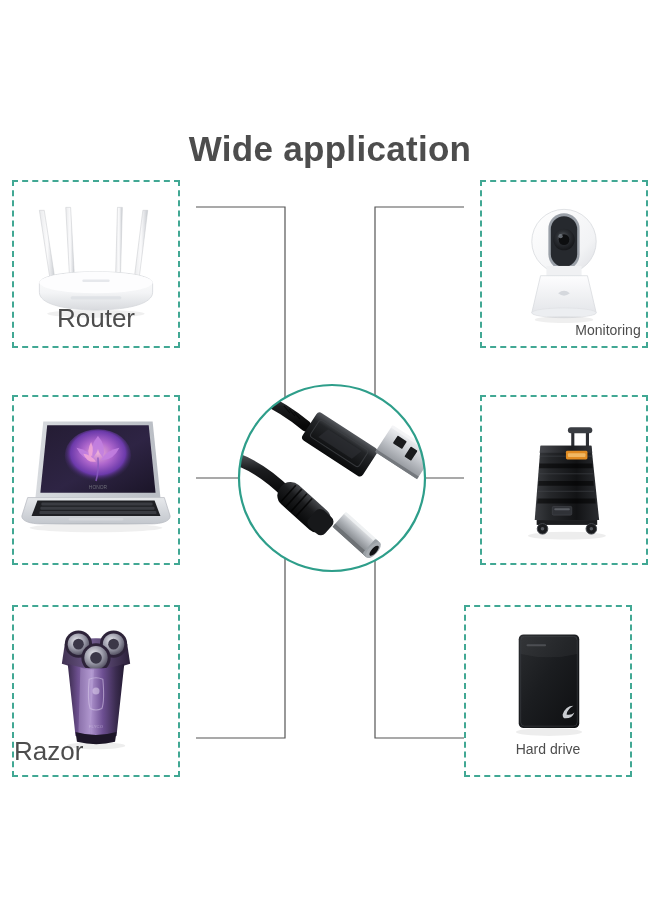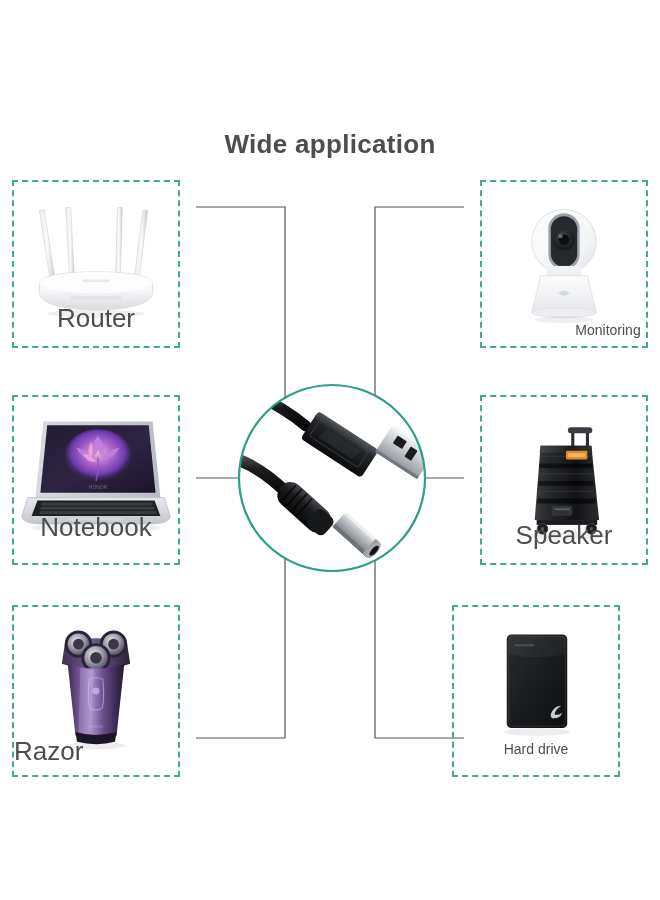--- a/index.html
+++ b/index.html
@@ -18,21 +18,21 @@
     overflow: hidden;
   }
 
   
   #title {
     position: absolute;
     left: 0;
     top: 129px;
     width: 660px;
     text-align: center;
-    font-size: 26px;
+    font-size: 35px;
     font-weight: bold;
     color: #4d4d4d;
     letter-spacing: 0.3px;
   }
 
   
   #lines {
     position: absolute;
     left: 0; top: 0;
     width: 660px; height: 900px;
@@ -61,21 +61,21 @@
   }
   .cap.big  { font-size: 26px; }
   .cap.small{ font-size: 14px; }
 
   
   #p-router     { left: 12px;  top: 180px; width: 168px; height: 168px; }
   #p-monitoring { left: 480px; top: 180px; width: 168px; height: 168px; }
   #p-notebook   { left: 12px;  top: 395px; width: 168px; height: 170px; }
   #p-speaker    { left: 480px; top: 395px; width: 168px; height: 170px; }
   #p-razor      { left: 12px;  top: 605px; width: 168px; height: 172px; }
-  #p-harddrive  { left: 452px; top: 605px; width: 168px; height: 172px; }
+  #p-harddrive  { left: 464px; top: 605px; width: 168px; height: 172px; }
 
   #p-router     .cap { bottom: 12px; }
   #p-monitoring .cap { bottom: 8px; padding-left: 44px; }
   #p-notebook   .cap { bottom: 20px; }
   #p-speaker    .cap { bottom: 12px; }
   #p-razor      .cap { bottom: 8px; text-align: left; padding-right: 6px; box-sizing: border-box; }
   #p-harddrive  .cap { bottom: 18px; }
 
   
   #hero {
@@ -225,21 +225,20 @@
       <path d="M24,106 L144,106 L150,122 L18,122 Z" fill="#1f2024"></path>
 
       <g fill="#3a3c42">
         <rect x="28" y="108" width="114" height="3.1" rx="1.2"></rect>
         <rect x="27" y="112.4" width="117" height="3.1" rx="1.2"></rect>
         <rect x="26" y="116.8" width="120" height="3.1" rx="1.2"></rect>
       </g>
       <rect x="56" y="124" width="56" height="2.6" rx="1.3" fill="#d3d6db"></rect>
       <ellipse cx="84" cy="134" rx="68" ry="4.5" fill="#00000010"></ellipse>
     </svg>
-    <div class="cap big">Notebook</div>
   </div>
 
   <div class="panel" id="p-speaker">
     <svg class="art" viewBox="0 0 168 170">
       <defs>
         <linearGradient id="spkBody" x1="0" y1="0" x2="1" y2="0">
           <stop offset="0%" stop-color="#3a3c40"></stop>
           <stop offset="22%" stop-color="#26282b"></stop>
           <stop offset="65%" stop-color="#121315"></stop>
           <stop offset="100%" stop-color="#2a2c30"></stop>
@@ -277,21 +276,20 @@
       <rect x="72" y="112" width="20" height="9" rx="1.4" fill="#303237" stroke="#4a4d52" stroke-width="0.5"></rect>
       <rect x="74" y="114" width="16" height="2" rx="1" fill="#5a5d63"></rect>
 
       <rect x="56" y="126" width="62" height="5" fill="#1b1c1f"></rect>
       <circle cx="62" cy="135" r="5.4" fill="#1a1b1e" stroke="#45484d" stroke-width="1"></circle>
       <circle cx="112" cy="135" r="5.4" fill="#1a1b1e" stroke="#45484d" stroke-width="1"></circle>
       <circle cx="62" cy="135" r="1.8" fill="#55585e"></circle>
       <circle cx="112" cy="135" r="1.8" fill="#55585e"></circle>
       <ellipse cx="87" cy="142" rx="40" ry="4" fill="#00000012"></ellipse>
     </svg>
-    <div class="cap big">Speaker</div>
   </div>
 
   <div class="panel" id="p-razor">
     <svg class="art" viewBox="0 0 168 172">
       <defs>
         <linearGradient id="rzBody" x1="0" y1="0" x2="1" y2="0">
           <stop offset="0%" stop-color="#3a2b4c"></stop>
           <stop offset="18%" stop-color="#6c4f8e"></stop>
           <stop offset="42%" stop-color="#a98ec9"></stop>
           <stop offset="62%" stop-color="#6d4f92"></stop>

